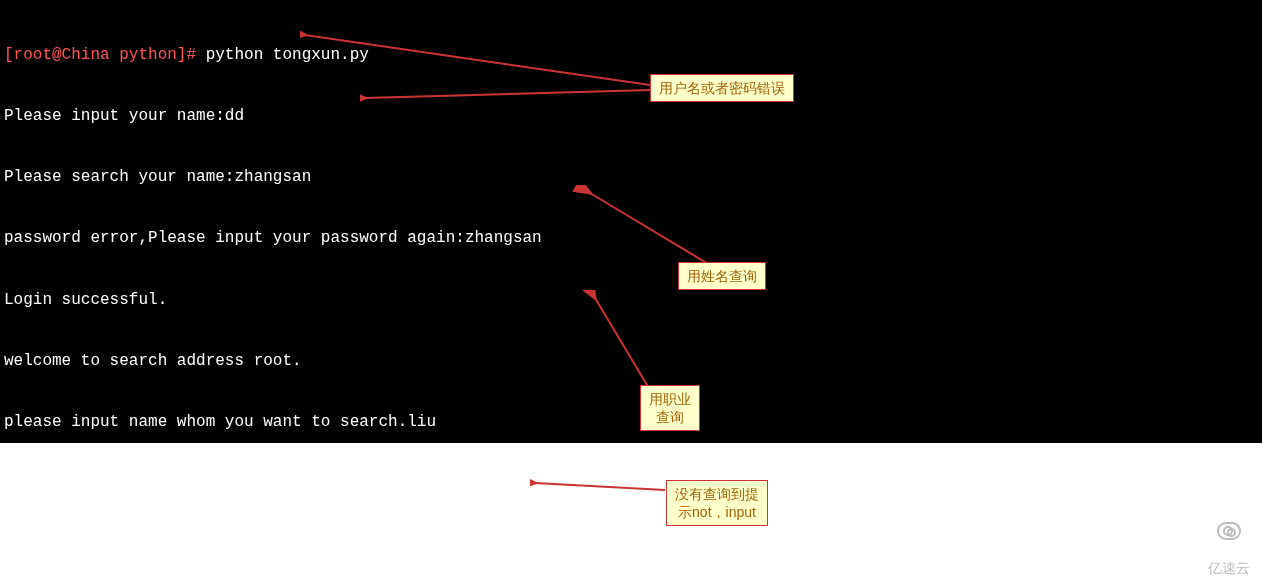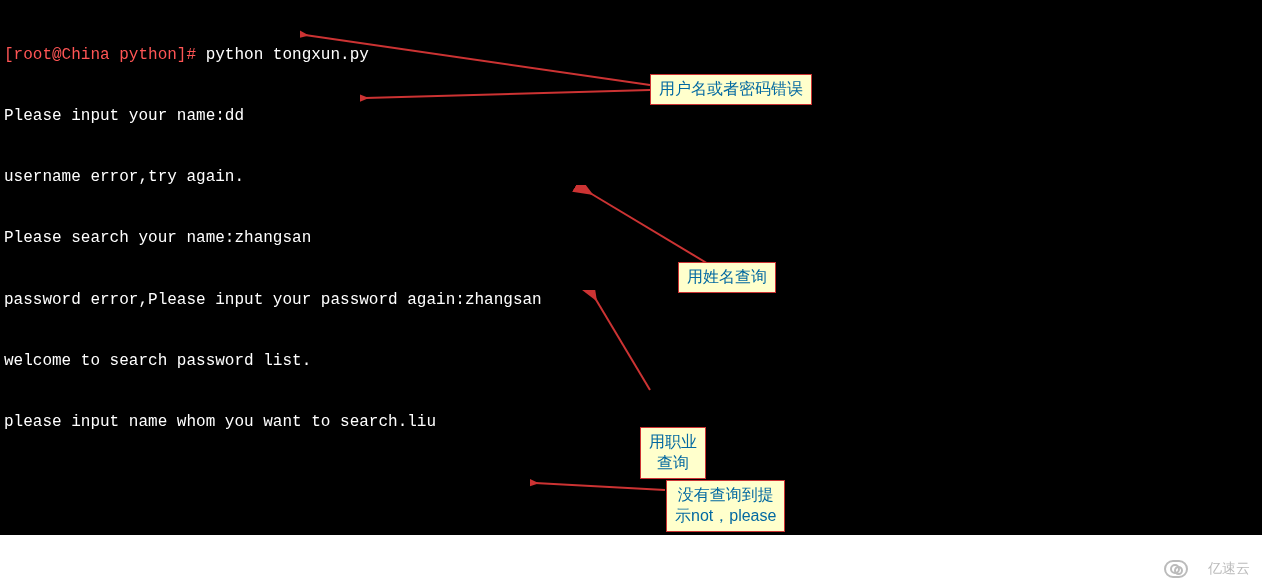--- a/index.html
+++ b/index.html
@@ -10,58 +10,59 @@
     body {
       width: 1262px;
       height: 584px;
       background: #fff;
       position: relative;
       font-family: "Consolas", "Courier New", monospace;
       overflow: hidden;
     }
     .terminal {
       width: 1262px;
-      height: 535px;
+      height: 443px;
       background: #000;
       color: #fff;
       padding: 4px 4px;
       font-size: 16px;
       line-height: 20.4px;
       white-space: pre;
       position: relative;
     }
     .prompt-user { color: #ff5555; }
     .line { display: block; }
     .annotation {
       position: absolute;
       background: #ffffcc;
       border: 1px solid #cc3333;
       padding: 4px 8px;
       font-family: "SimSun", "Microsoft YaHei", sans-serif;
-      font-size: 16px;
-      color: #0369a1;
+      font-size: 14px;
+      color: #a16207;
       z-index: 10;
       text-align: center;
       line-height: 1.3;
     }
     .arrow {
       position: absolute;
       z-index: 5;
       pointer-events: none;
     }
     .watermark {
       position: absolute;
       right: 12px;
       bottom: 6px;
       font-family: "Microsoft YaHei", sans-serif;
       font-size: 14px;
       color: #bbb;
       display: flex;
       align-items: center;
       gap: 20px;
+      flex-direction: column;
     }
     .watermark-icon {
       width: 24px;
       height: 18px;
       border: 2px solid #bbb;
       border-radius: 10px;
       position: relative;
       display: inline-block;
     }
     .watermark-icon::before {
@@ -84,24 +85,24 @@
       border: 2px solid #bbb;
       border-radius: 50%;
     }
   </style>
 </head>
 <body>
 
 <div class="terminal">
   <span class="line"><span class="prompt-user">[root@China python]# </span><span>python tongxun.py</span></span>
   <span class="line">Please input your name:dd</span>
-  <span class="line">username error,try again.</span>
   <span class="line">Please search your name:zhangsan</span>
   <span class="line">password error,Please input your password again:zhangsan</span>
-  <span class="line">welcome to search password list.</span>
+  <span class="line">Login successful.</span>
+  <span class="line">welcome to search address root.</span>
   <span class="line">please input name whom you want to search.liu</span>
   
   <span class="line"></span>
   
   <span class="line"></span>
   
   
   <span class="line"></span>
   
   <span class="line"></span>
@@ -109,24 +110,24 @@
   <span class="line"></span>
   
   <span class="line"></span>
   
   
   
 </div>
 
 <div class="annotation" style="left:650px; top:74px;">用户名或者密码错误</div>
 <div class="annotation" style="left:678px; top:262px;">用姓名查询</div>
-<div class="annotation" style="left:640px; top:385px; white-space:pre-line;margin-top:42px;">用职业
+<div class="annotation" style="left:640px; top:385px; white-space:pre-line;">用职业
 查询</div>
 <div class="annotation" style="left:666px; top:480px; white-space:pre-line;">没有查询到提
-示not，please</div>
+示not，input</div>
 
 <svg class="arrow" style="left:300px; top:30px; width:360px; height:65px;">
   <defs>
     <marker id="ah1" markerWidth="10" markerHeight="8" refX="2" refY="4" orient="auto">
       <polygon points="10 0, 0 4, 10 8" fill="#cc3333"></polygon>
     </marker>
   </defs>
   <line x1="350" y1="55" x2="5" y2="5" stroke="#cc3333" stroke-width="2" marker-end="url(#ah1)"></line>
 </svg>
 

